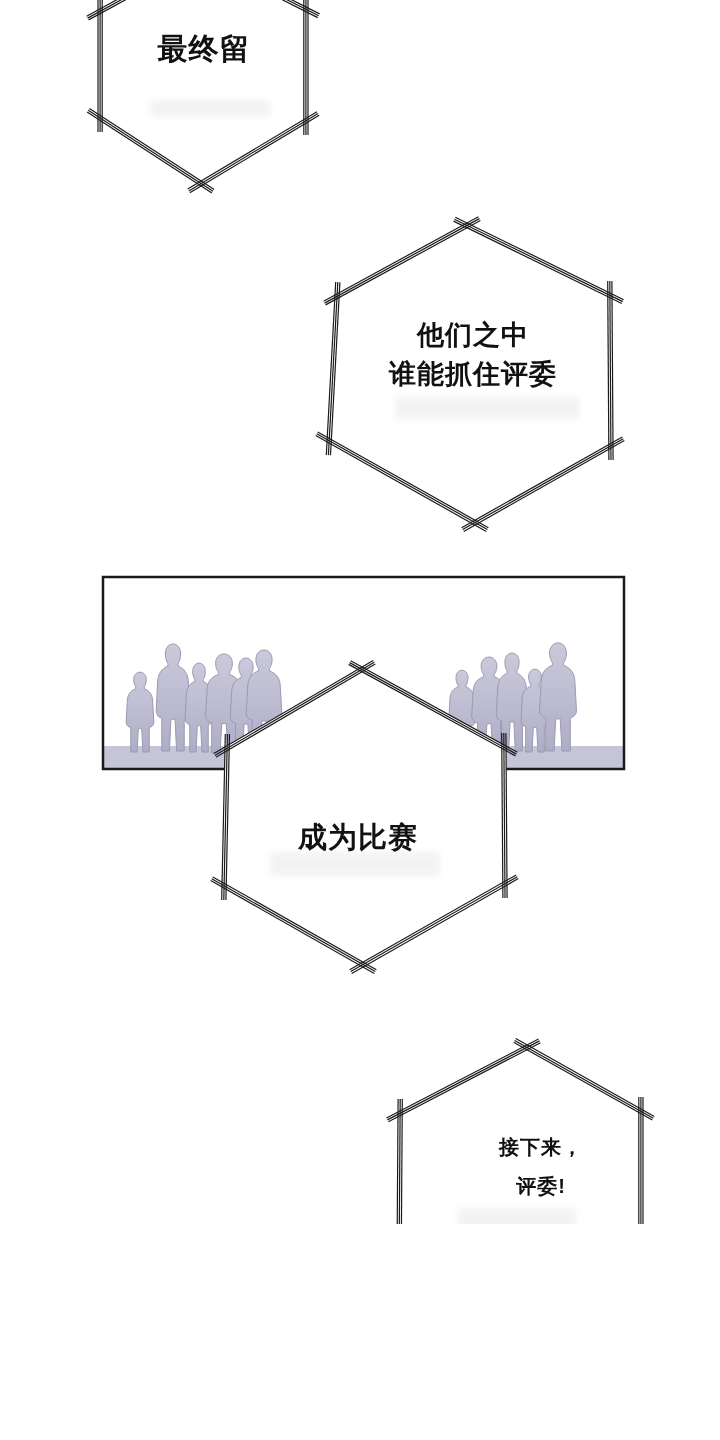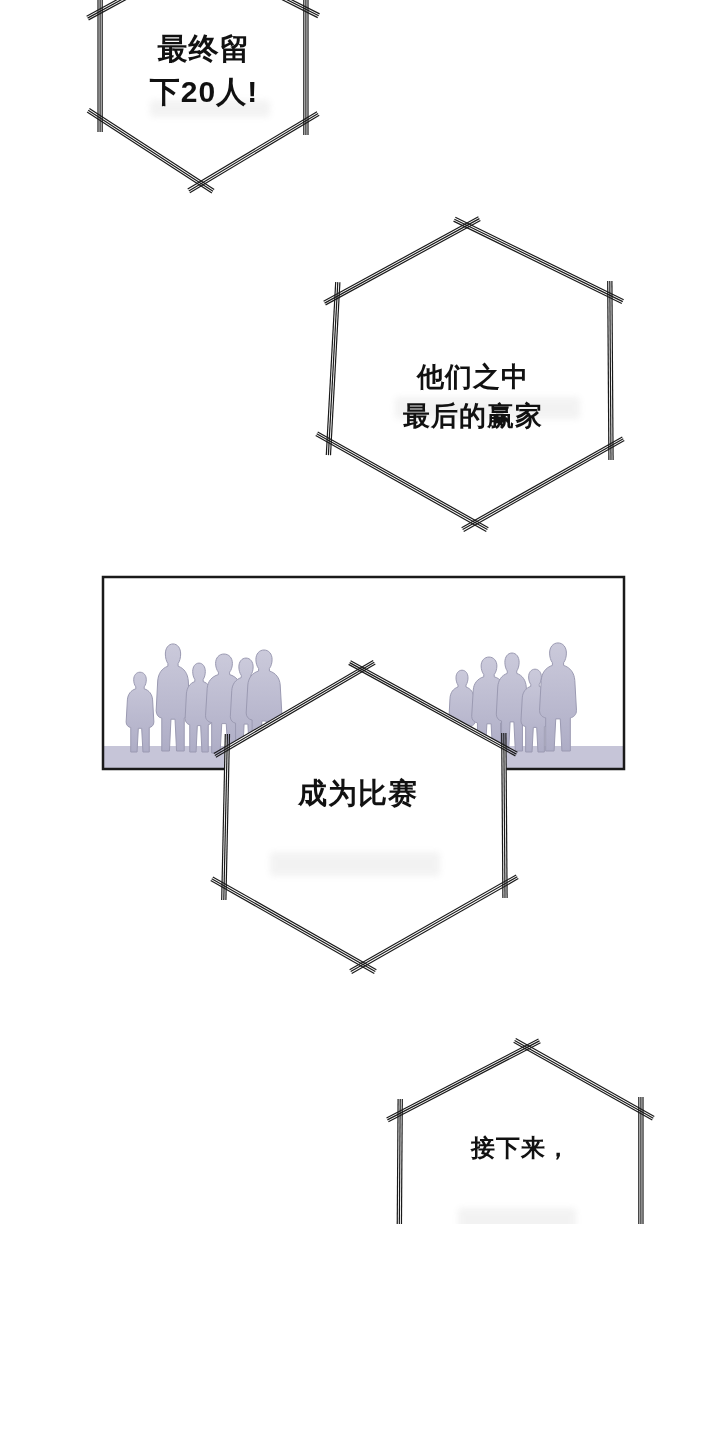--- a/index.html
+++ b/index.html
@@ -10,21 +10,21 @@
   .page svg{position:absolute;left:0;top:0;}
   .bubble-text{
     position:absolute;transform:translateX(-50%);
     text-align:center;color:#111111;font-weight:700;white-space:nowrap;
     letter-spacing:1px;
   }
   .bubble-text span{display:block;}
   .bt1{font-size:30px;line-height:43px;}
   .bt2{font-size:27px;line-height:39px;}
   .bt3{font-size:29px;line-height:40px;}
-  .bt4{font-size:24px;line-height:39px;}
+  .bt4{font-size:20px;line-height:39px;margin-left:20px;}
   .smudge{
     position:absolute;background:#8a8a8a;opacity:0.10;filter:blur(3px);
     border-radius:4px;
   }
 </style>
 </head>
 <body>
 
 <div class="page">
 
@@ -213,29 +213,29 @@
   </g>
 </svg>
 
 <div class="smudge" style="left:150px;top:100px;width:120px;height:17px;"></div>
 <div class="smudge" style="left:395px;top:397px;width:185px;height:22px;"></div>
 <div class="smudge" style="left:270px;top:852px;width:170px;height:24px;"></div>
 <div class="smudge" style="left:458px;top:1208px;width:118px;height:24px;"></div>
 
 <div class="bubble-text bt1" style="left:204px;top:27px;">
   <span>最终留</span>
-  <span>下20人!</span>
-</div>
-
-<div class="bubble-text bt2" style="left:473px;top:316px;margin-top:42px;">
+</div>
+
+<div class="bubble-text bt2" style="left:473px;top:316px;">
   <span>他们之中</span>
-  <span>最后的赢家</span>
-</div>
-
-<div class="bubble-text bt3" style="left:358px;top:773px;text-align:center;">
+  <span>谁能抓住评委</span>
+</div>
+
+<div class="bubble-text bt3" style="left:358px;top:817px;text-align:center;">
   <span>成为比赛</span>
 </div>
 
 <div class="bubble-text bt4" style="left:521px;top:1128px;">
   <span>接下来，</span>
+  <span>评委!</span>
 </div>
 
 </div>
 
 </body></html>

